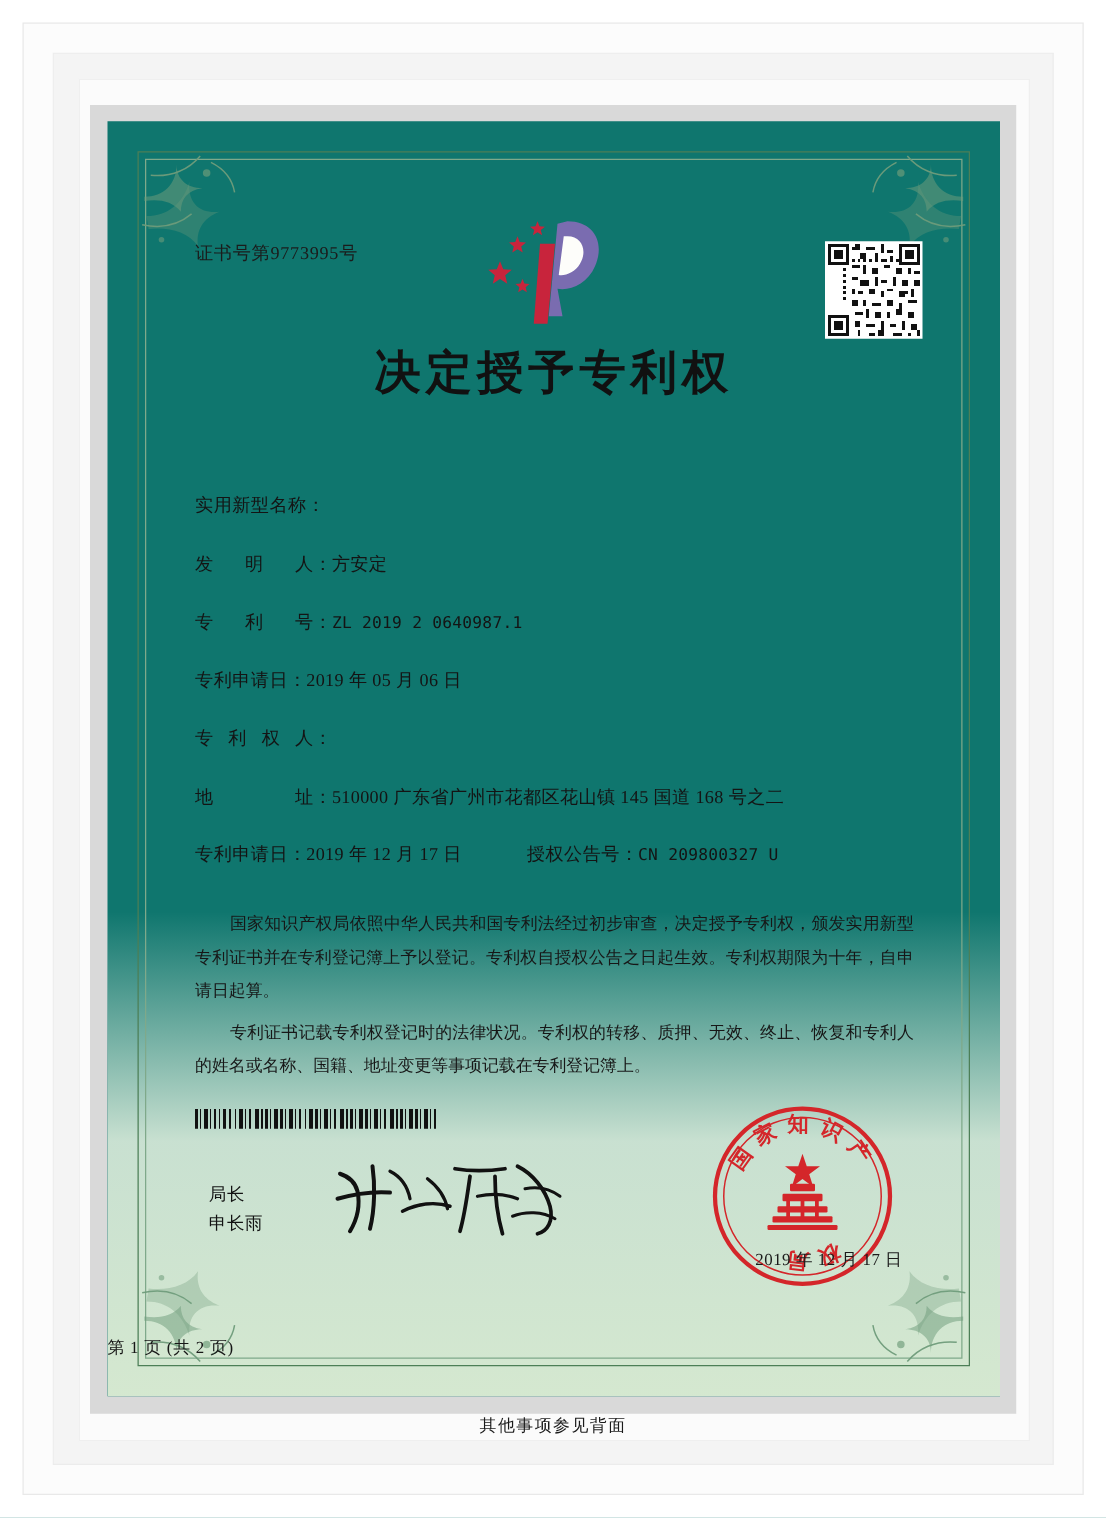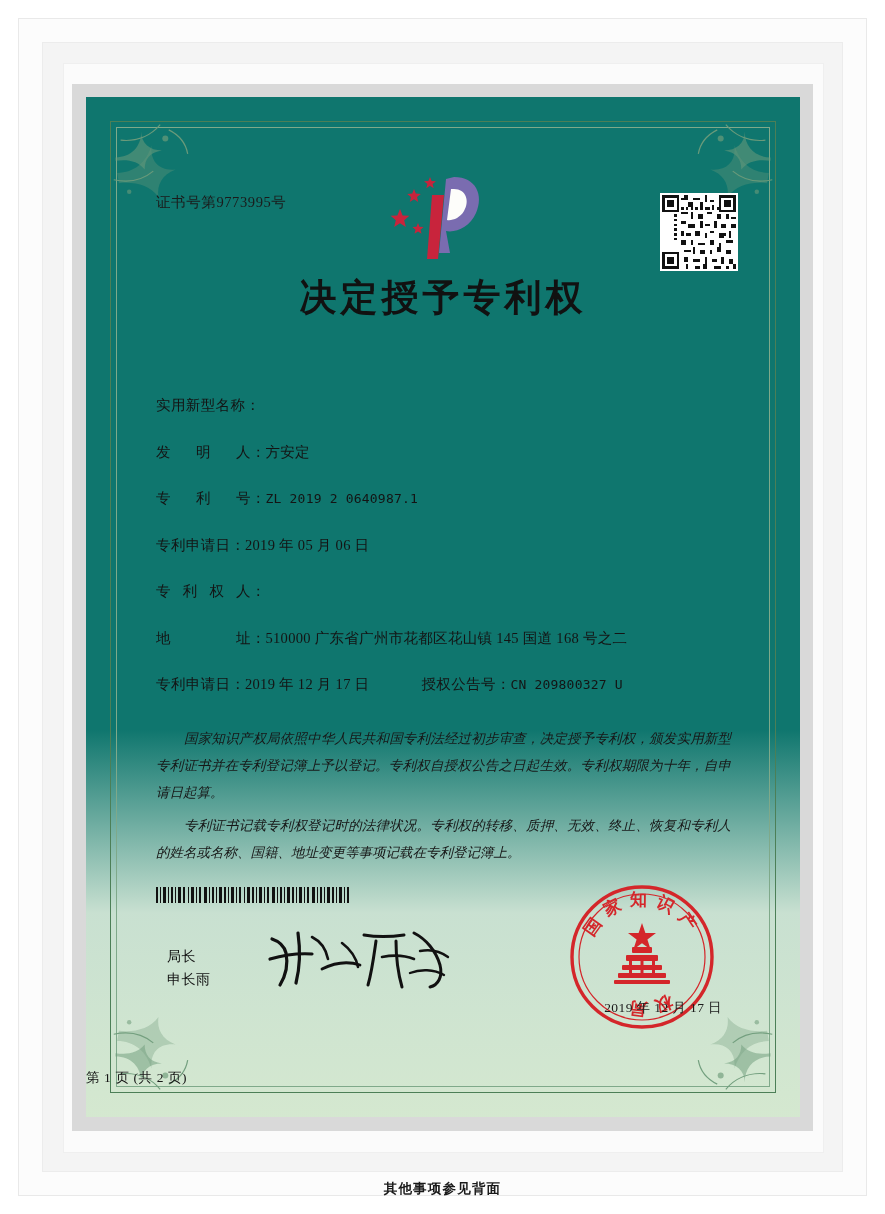--- a/index.html
+++ b/index.html
@@ -193,21 +193,20 @@
     margin: 26px 0 0 14px;
     width: 575px;
     font-size: 13.5px;
     line-height: 2.0;
     color: #171717;
     text-align: justify;
   }
   .paragraphs p {
     margin: 0 0 6px 0;
     text-indent: 28px;
-    font-style: italic;
   }
 
   
   .sign-band {
     position: absolute;
     left: 56px;
     top: 790px;
     width: 602px;
     height: 170px;
   }
@@ -255,26 +254,25 @@
     left: 0; right: 0;
     top: 972px;
     font-size: 13.5px;
     color: #161616;
     letter-spacing: 0.6px;
   }
 
   .footnote {
     position: absolute;
     left: 0; right: 0;
-    top: 1180px;
+    top: 1132px;
     text-align: center;
     font-size: 13.5px;
     color: #1a1a1a;
     letter-spacing: 1.2px;
-    font-weight: bold;
   }
 </style>
 </head>
 <body>
 
 <div class="scan">
   <div class="scan-frame-1"></div>
   <div class="scan-frame-2"></div>
   <div class="scan-frame-3"></div>
   <div class="scan-frame-4"></div>

